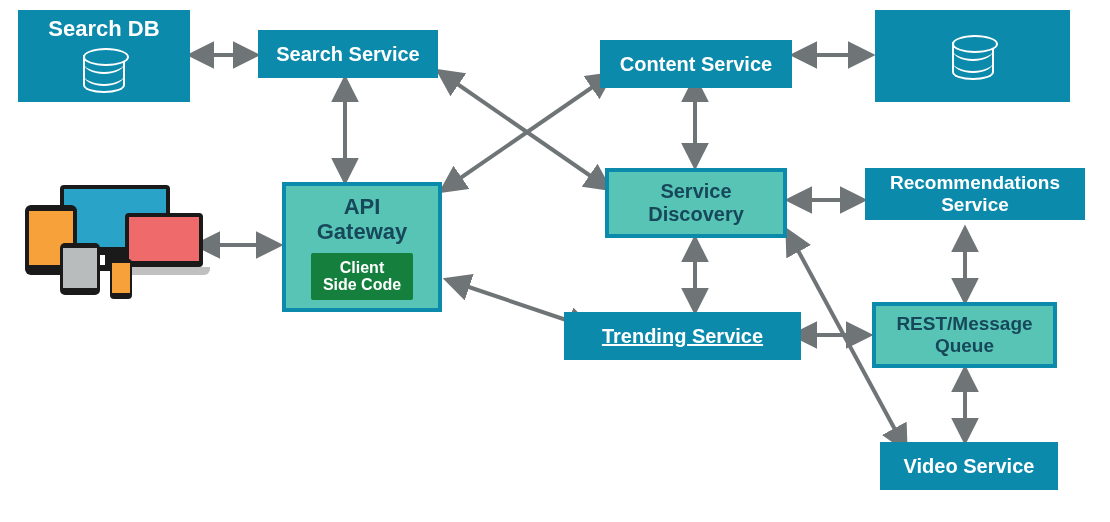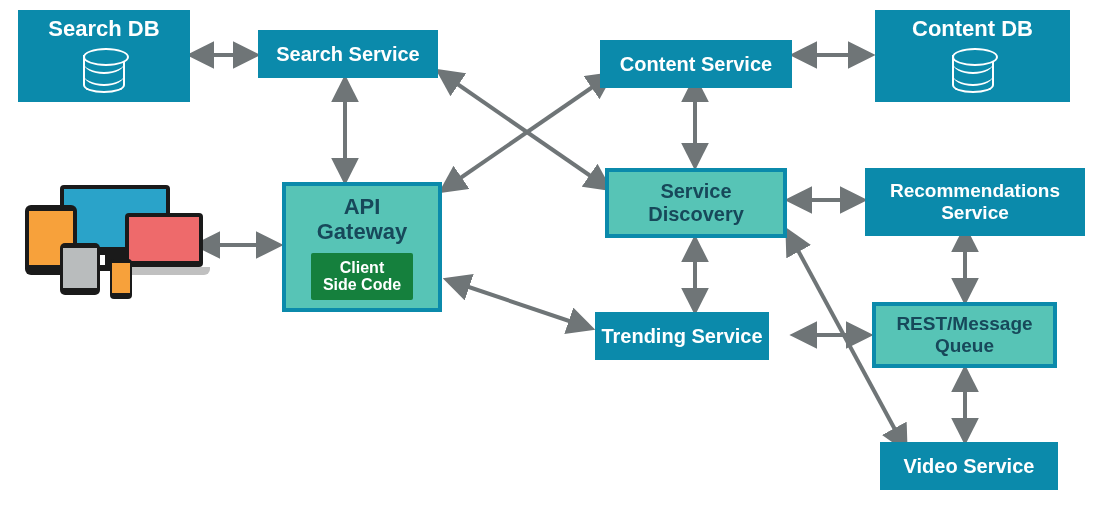--- a/index.html
+++ b/index.html
@@ -68,21 +68,20 @@
 
 <div class="box dark" style="left:258px;top:30px;width:180px;height:48px;font-size:20px;">
   <span>Search Service</span>
 </div>
 
 <div class="box dark" style="left:600px;top:40px;width:192px;height:48px;font-size:20px;">
   <span>Content Service</span>
 </div>
 
 <div class="box dark" style="left:875px;top:10px;width:195px;height:92px;font-size:22px;">
-  <span>Content DB</span>
   <div class="db-cyl">
     <div class="top"></div>
       <div class="body"></div>
     <div class="mid" style="top:14px;"></div>
       <div class="mid" style="top:26px;"></div>
   </div>
 </div>
 
 <div class="devices" style="left:20px;top:185px;width:175px;height:120px;">
 
@@ -110,26 +109,26 @@
 Gateway</span>
   <div class="inner" style="white-space:pre-line;line-height:1.1;">Client
 Side Code</div>
 </div>
 
 <div class="box light" style="left:605px;top:168px;width:182px;height:70px;font-size:20px;line-height:1.15;">
   <span style="white-space:pre-line;">Service
 Discovery</span>
 </div>
 
-<div class="box dark" style="left:865px;top:168px;width:220px;height:68px;font-size:19px;line-height:1.15;">
+<div class="box dark" style="left:865px;top:168px;width:220px;height:52px;font-size:19px;line-height:1.15;">
   <span style="white-space:pre-line;">Recommendations
 Service</span>
 </div>
 
-<div class="box dark" style="left:595px;top:312px;width:174px;height:48px;font-size:20px;">
+<div class="box dark" style="left:564px;top:312px;width:237px;height:48px;font-size:20px;text-decoration:underline;">
   <span>Trending Service</span>
 </div>
 
 <div class="box light" style="left:872px;top:302px;width:185px;height:66px;font-size:19px;line-height:1.15;">
   <span style="white-space:pre-line;text-align:center;">REST/Message
 Queue</span>
 </div>
 
 <div class="box dark" style="left:880px;top:442px;width:178px;height:48px;font-size:20px;">
   <span>Video Service</span>

